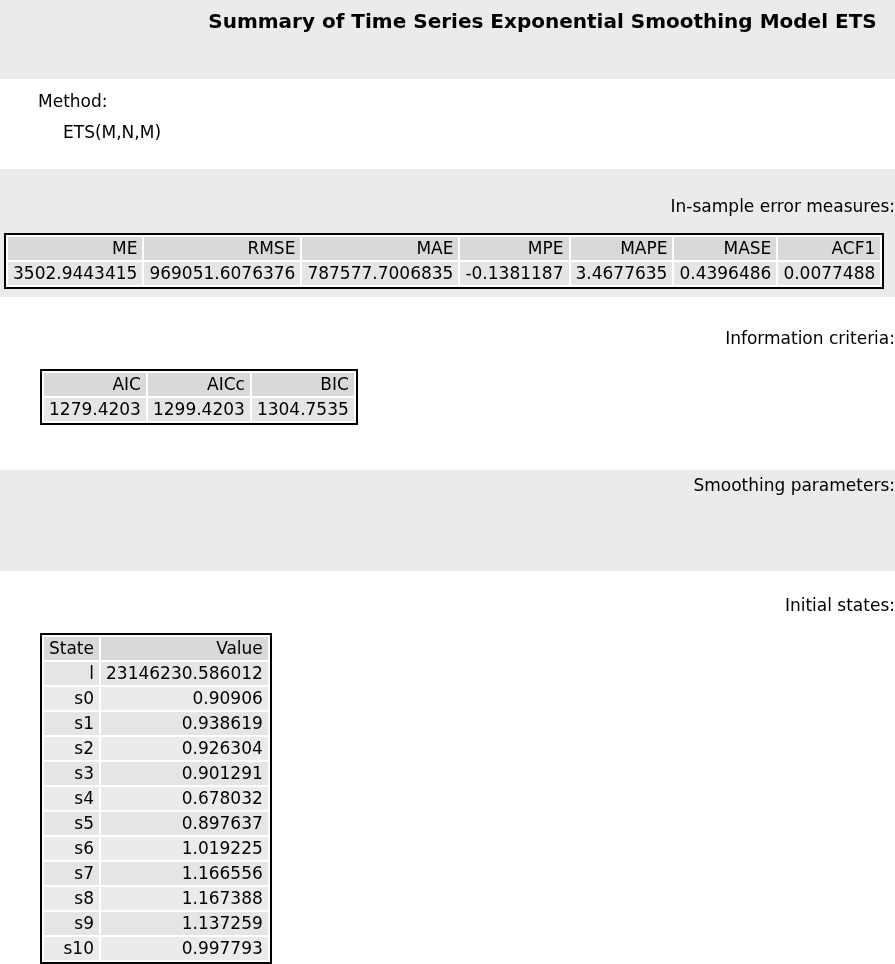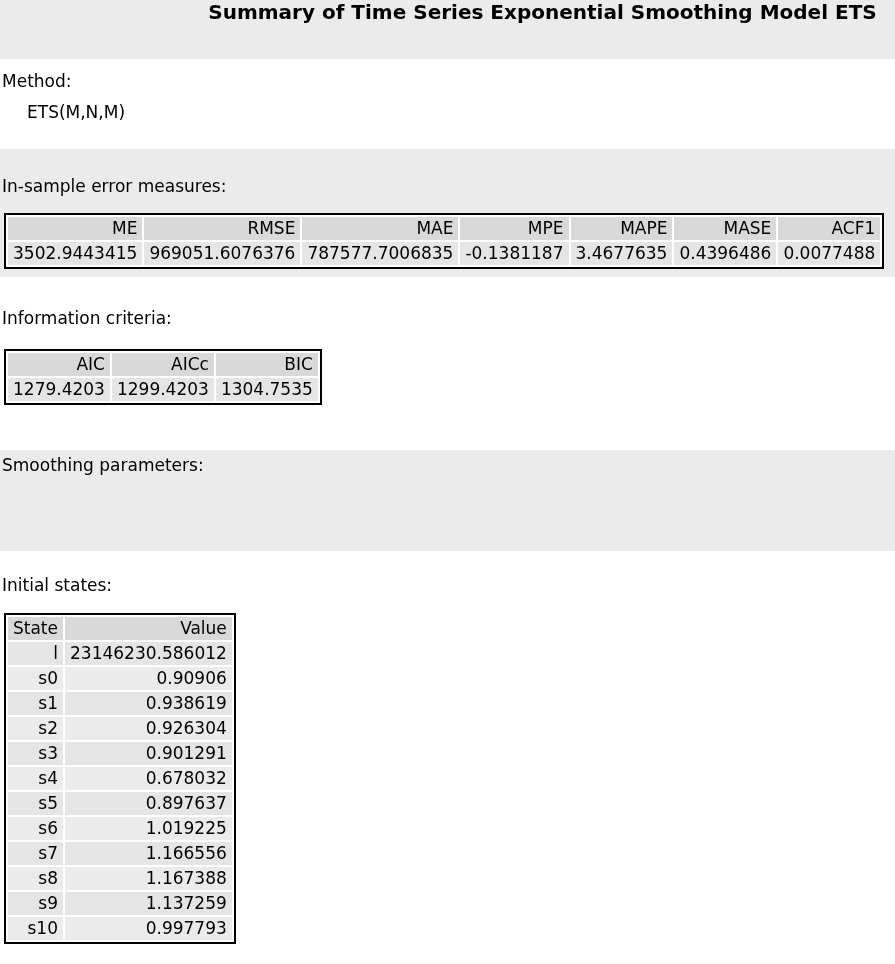--- a/index.html
+++ b/index.html
@@ -8,23 +8,23 @@
     width: 895px;
     min-height: 964px;
     background: #ffffff;
     color: #000000;
     font-family: "DejaVu Sans", "Liberation Sans", sans-serif;
     font-size: 17px;
   }
 
   
   .band-gray { background: #ebebeb; }
-  .band-white { background: #ffffff; }
+  .band-white { background: #ffffff; margin-left: 36px; }
 
-  .sec-title { height: 59px; }
+  .sec-title { height: 79px; padding-top: 9px; }
   .page-title {
     font-size: 20px;
     font-weight: bold;
     text-align: center;
     margin-left: 190px;
     line-height: 24px;
     white-space: nowrap;
   }
 
   .sec-method { height: 90px; padding: 12px 0 0 2px; }
@@ -38,20 +38,21 @@
   .sec-smooth   { height: 101px; padding: 5px 0 0 2px; }
   .sec-smooth   .sec-heading { margin-bottom: 17px; }
   .sec-states   { height: 410px; padding: 24px 0 0 2px; }
   .sec-states   .sec-heading { margin-bottom: 17px; }
 
   .sec-heading {
     font-size: 17px;
     line-height: 21px;
     margin: 0;
     font-weight: normal;
+    text-align: right;
   }
 
   
   table.rpt {
     border-collapse: separate;
     border-spacing: 2px;
     border: 2px solid #000000;
     background: #ffffff;
     margin-left: 2px;
     font-size: 17px;

